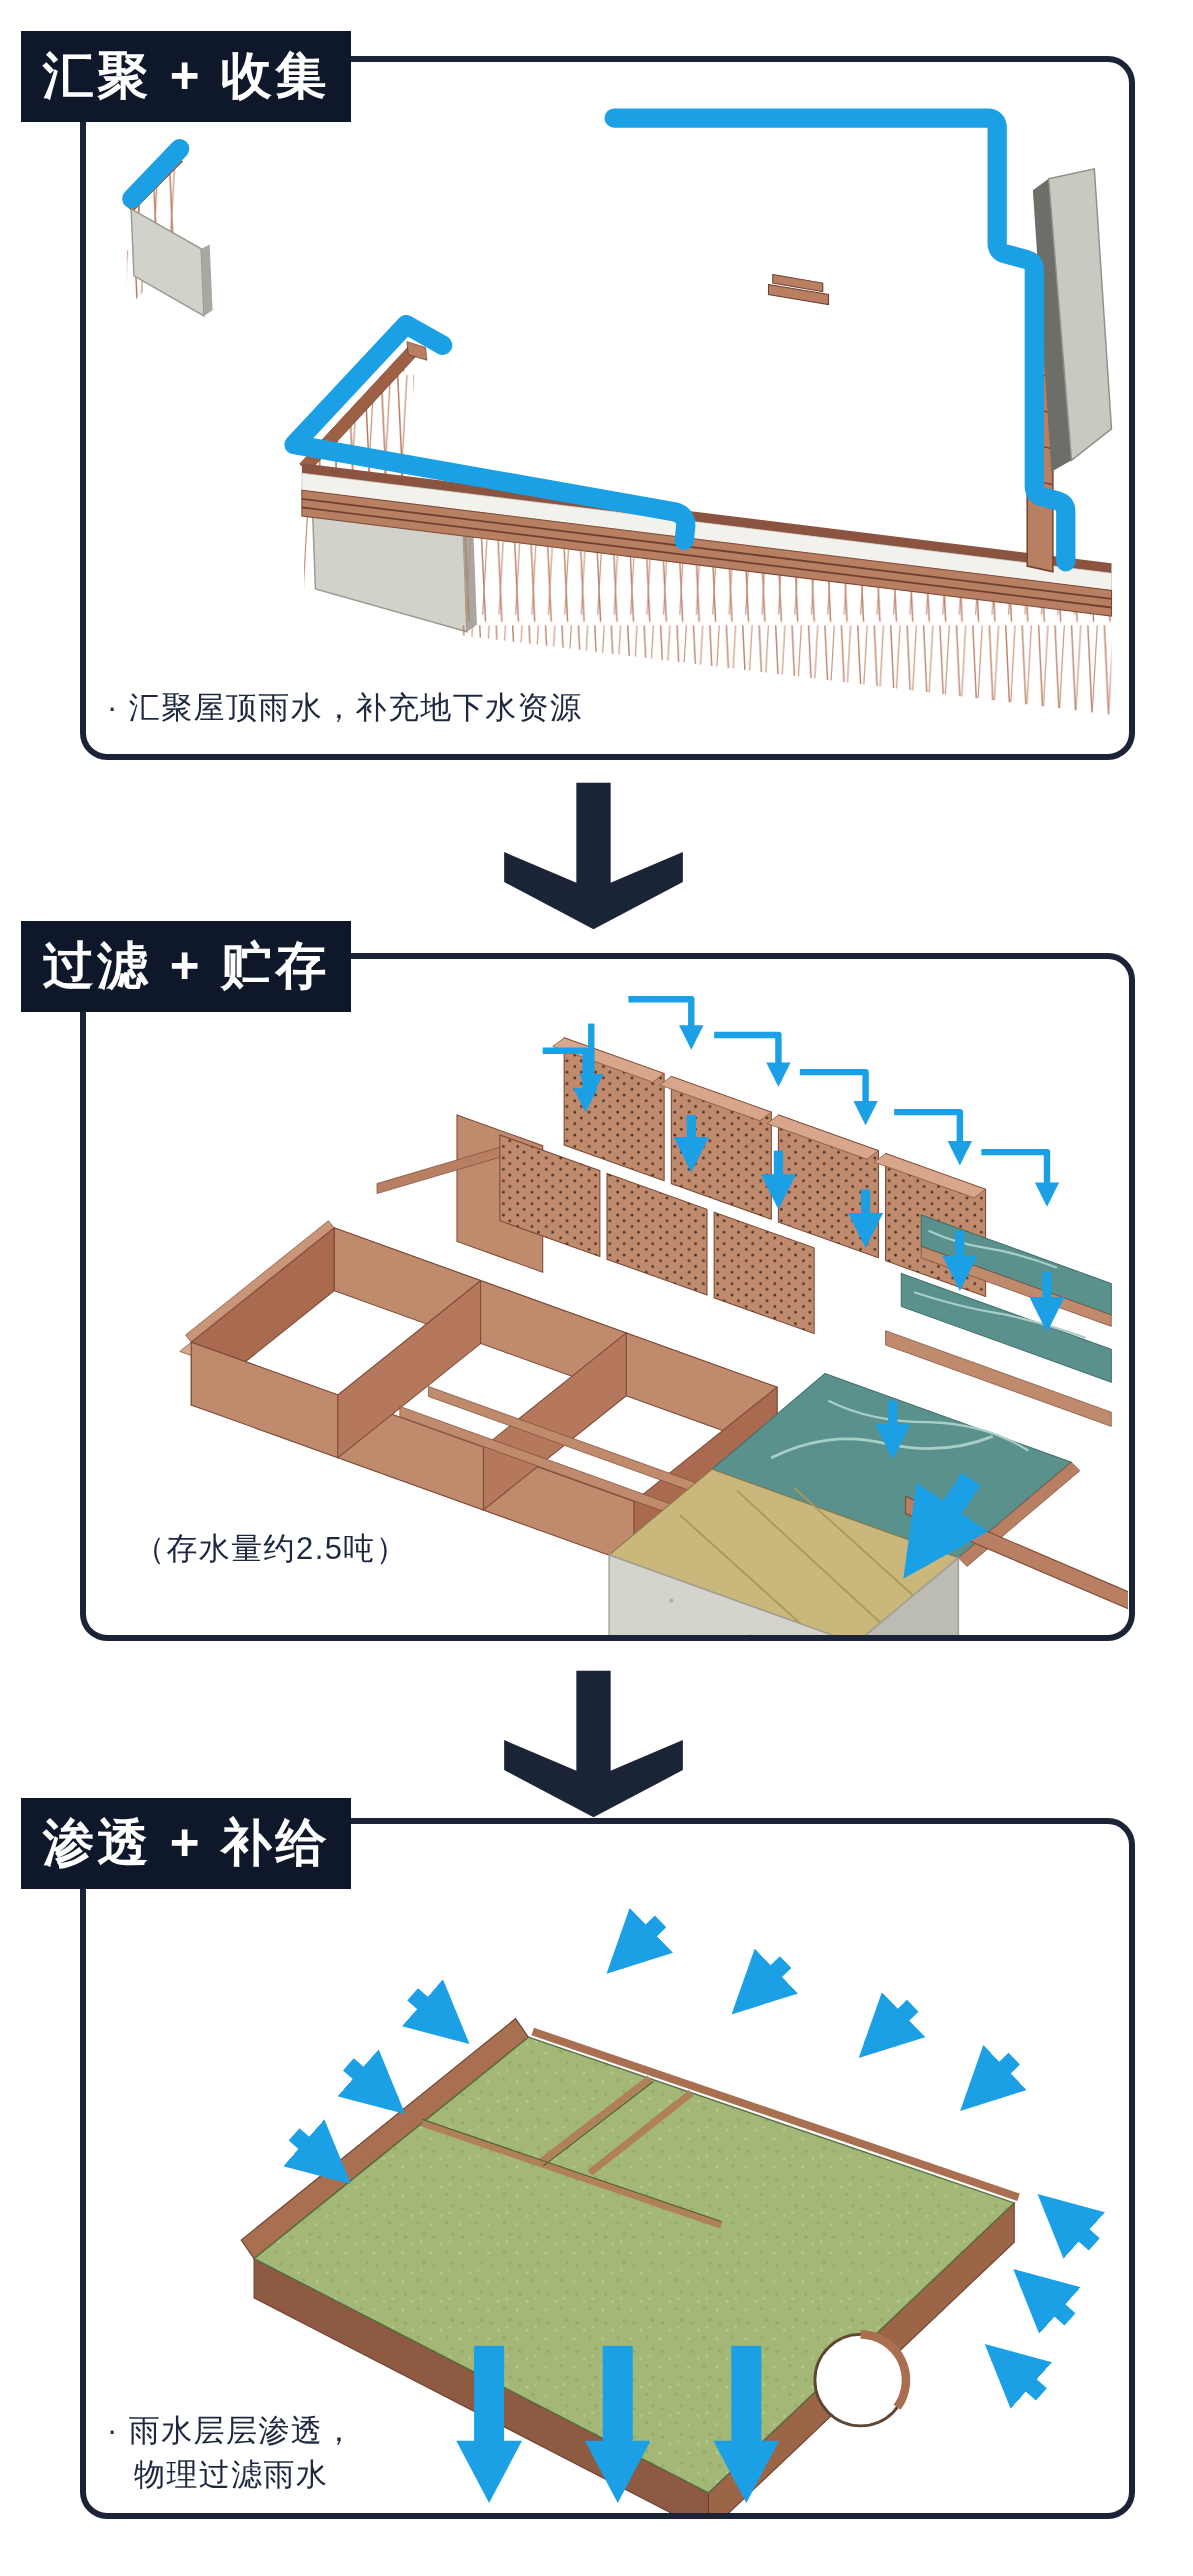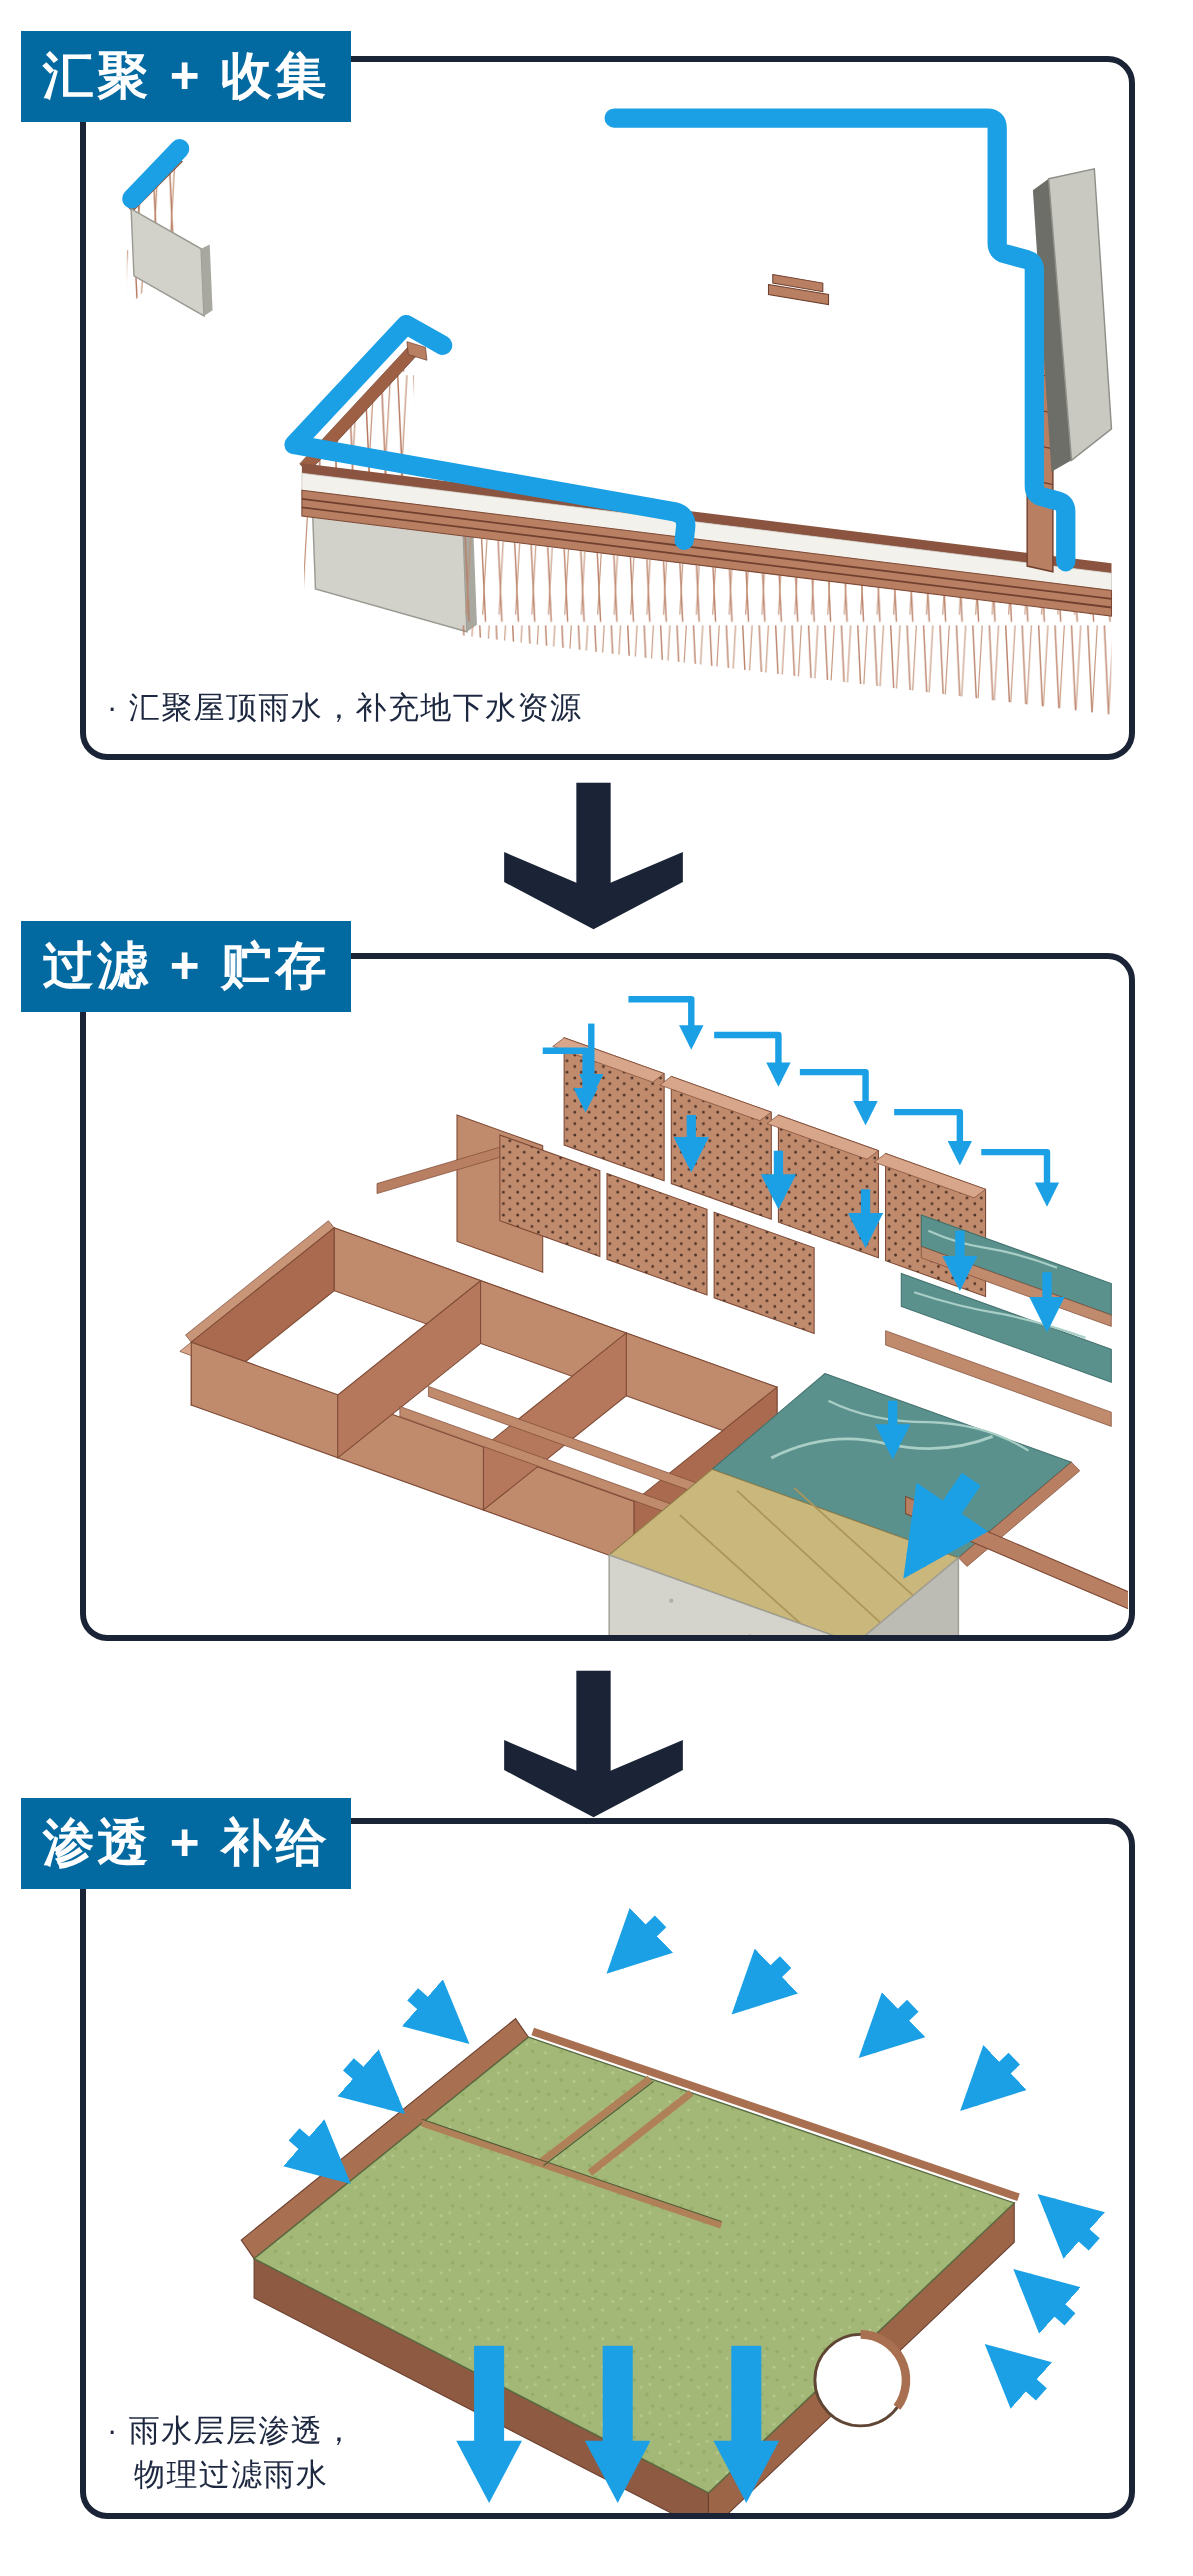--- a/index.html
+++ b/index.html
@@ -14,21 +14,21 @@
   }
   #panel-collect   { top:56px;   height:704px; }
   #panel-filter    { top:953px; height:688px; }
   #panel-infil     { top:1818px; height:701px; }
   .figure-svg { position:absolute; z-index:2; }
   #fig1 { left:86px; top:63px;   width:1042px; height:691px; }
   #fig2 { left:86px; top:960px; width:1042px; height:675px; }
   #fig3 { left:86px; top:1825px; width:1042px; height:688px; }
   .title-box {
     position:absolute; left:21.4px; width:330px; height:91px;
-    background:#0369a1; color:#ffffff; z-index:3;
+    background:#0f172a; color:#ffffff; z-index:3;
     display:flex; align-items:center; justify-content:center;
     font-size:51px; font-weight:bold; letter-spacing:3.6px; white-space:nowrap;
   }
   #title-collect { top:31px; }
   #title-filter  { top:921px; }
   #title-infil   { top:1798px; }
   .caption {
     position:absolute; z-index:4; color:#1d2840;
     font-size:31px; font-weight:500; letter-spacing:1.4px; line-height:1.18;
     white-space:nowrap;
@@ -236,20 +236,21 @@
         <line x1="1250" y1="1960" x2="1250" y2="2030" marker-end="url(#ah)"></line>
       </g>
       <line x1="1360" y1="2070" x2="1282" y2="2184" stroke="#1ba0e6" stroke-width="32" marker-end="url(#ah)"></line>
     </g>
   </svg>
 
   <div class="title-box" id="title-filter">
     <span>过滤 + 贮存</span>
   </div>
   <div class="caption" id="caption-2">
+    <span class="indent" style="margin-top:10px">（存水量约2.5吨）</span>
   </div>
 
   <svg id="flow-arrow-2" class="flow-arrow" viewBox="0 0 270 215">
     <rect x="111" y="5" width="48" height="160" fill="#1b2436"></rect>
     <polygon points="10,102 135,155 260,102 260,144 135,210 10,144" fill="#1b2436"></polygon>
   </svg>
 
   <div class="panel" id="panel-infil"></div>
 
   <svg id="fig3" class="figure-svg" viewBox="121 2553 1458 963">

